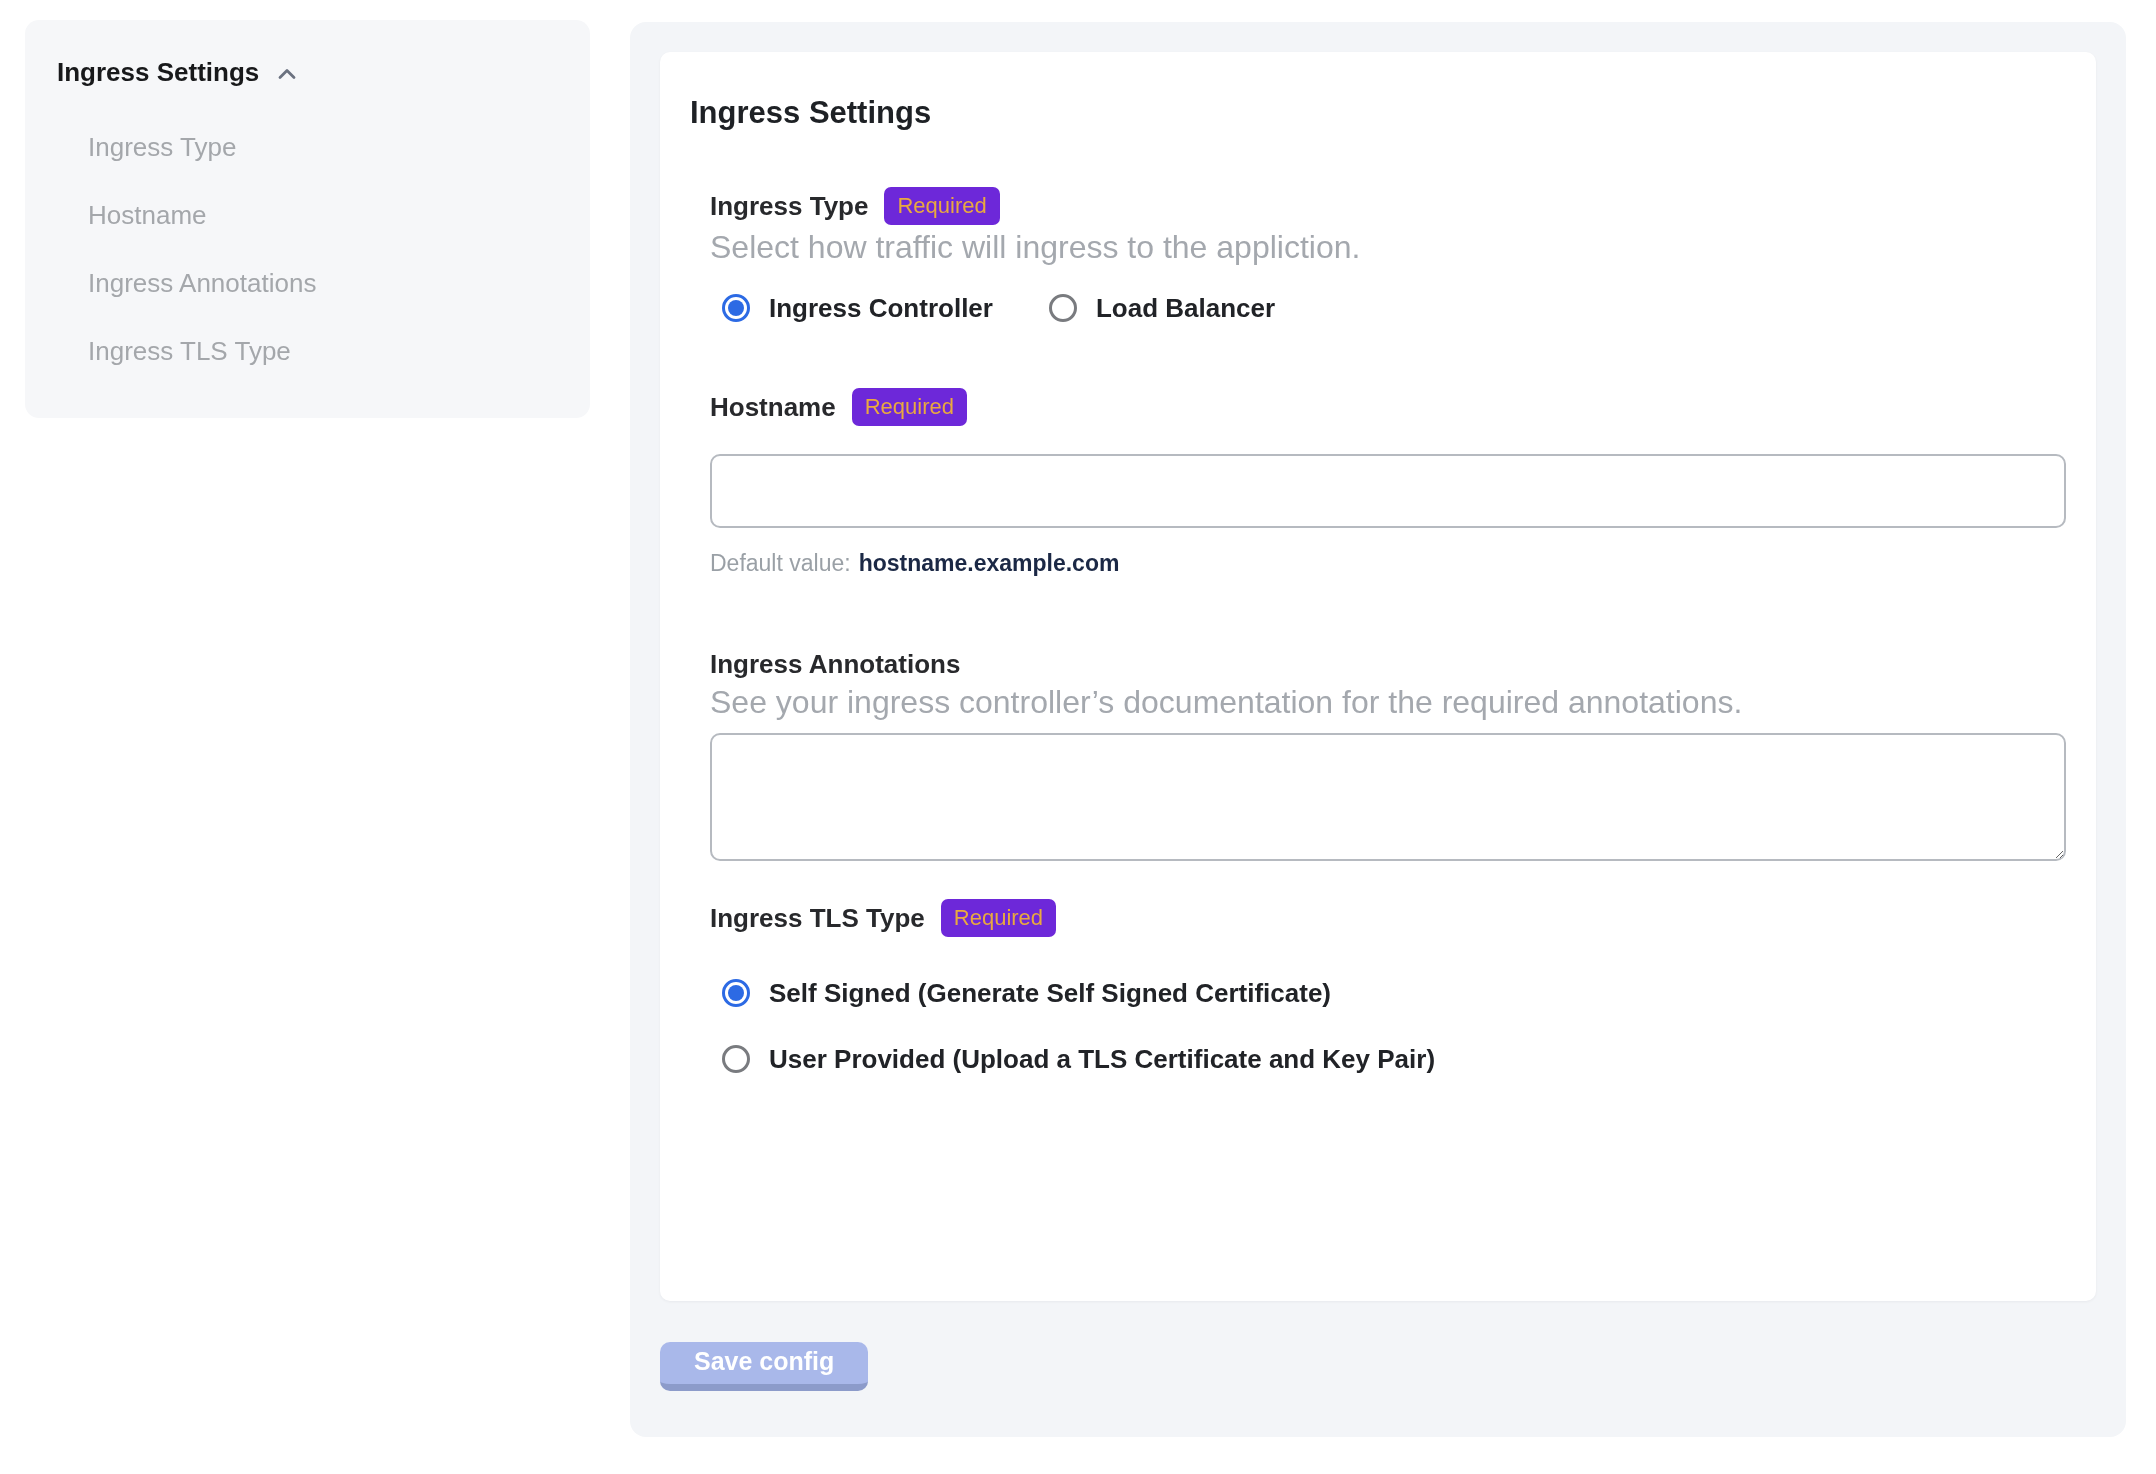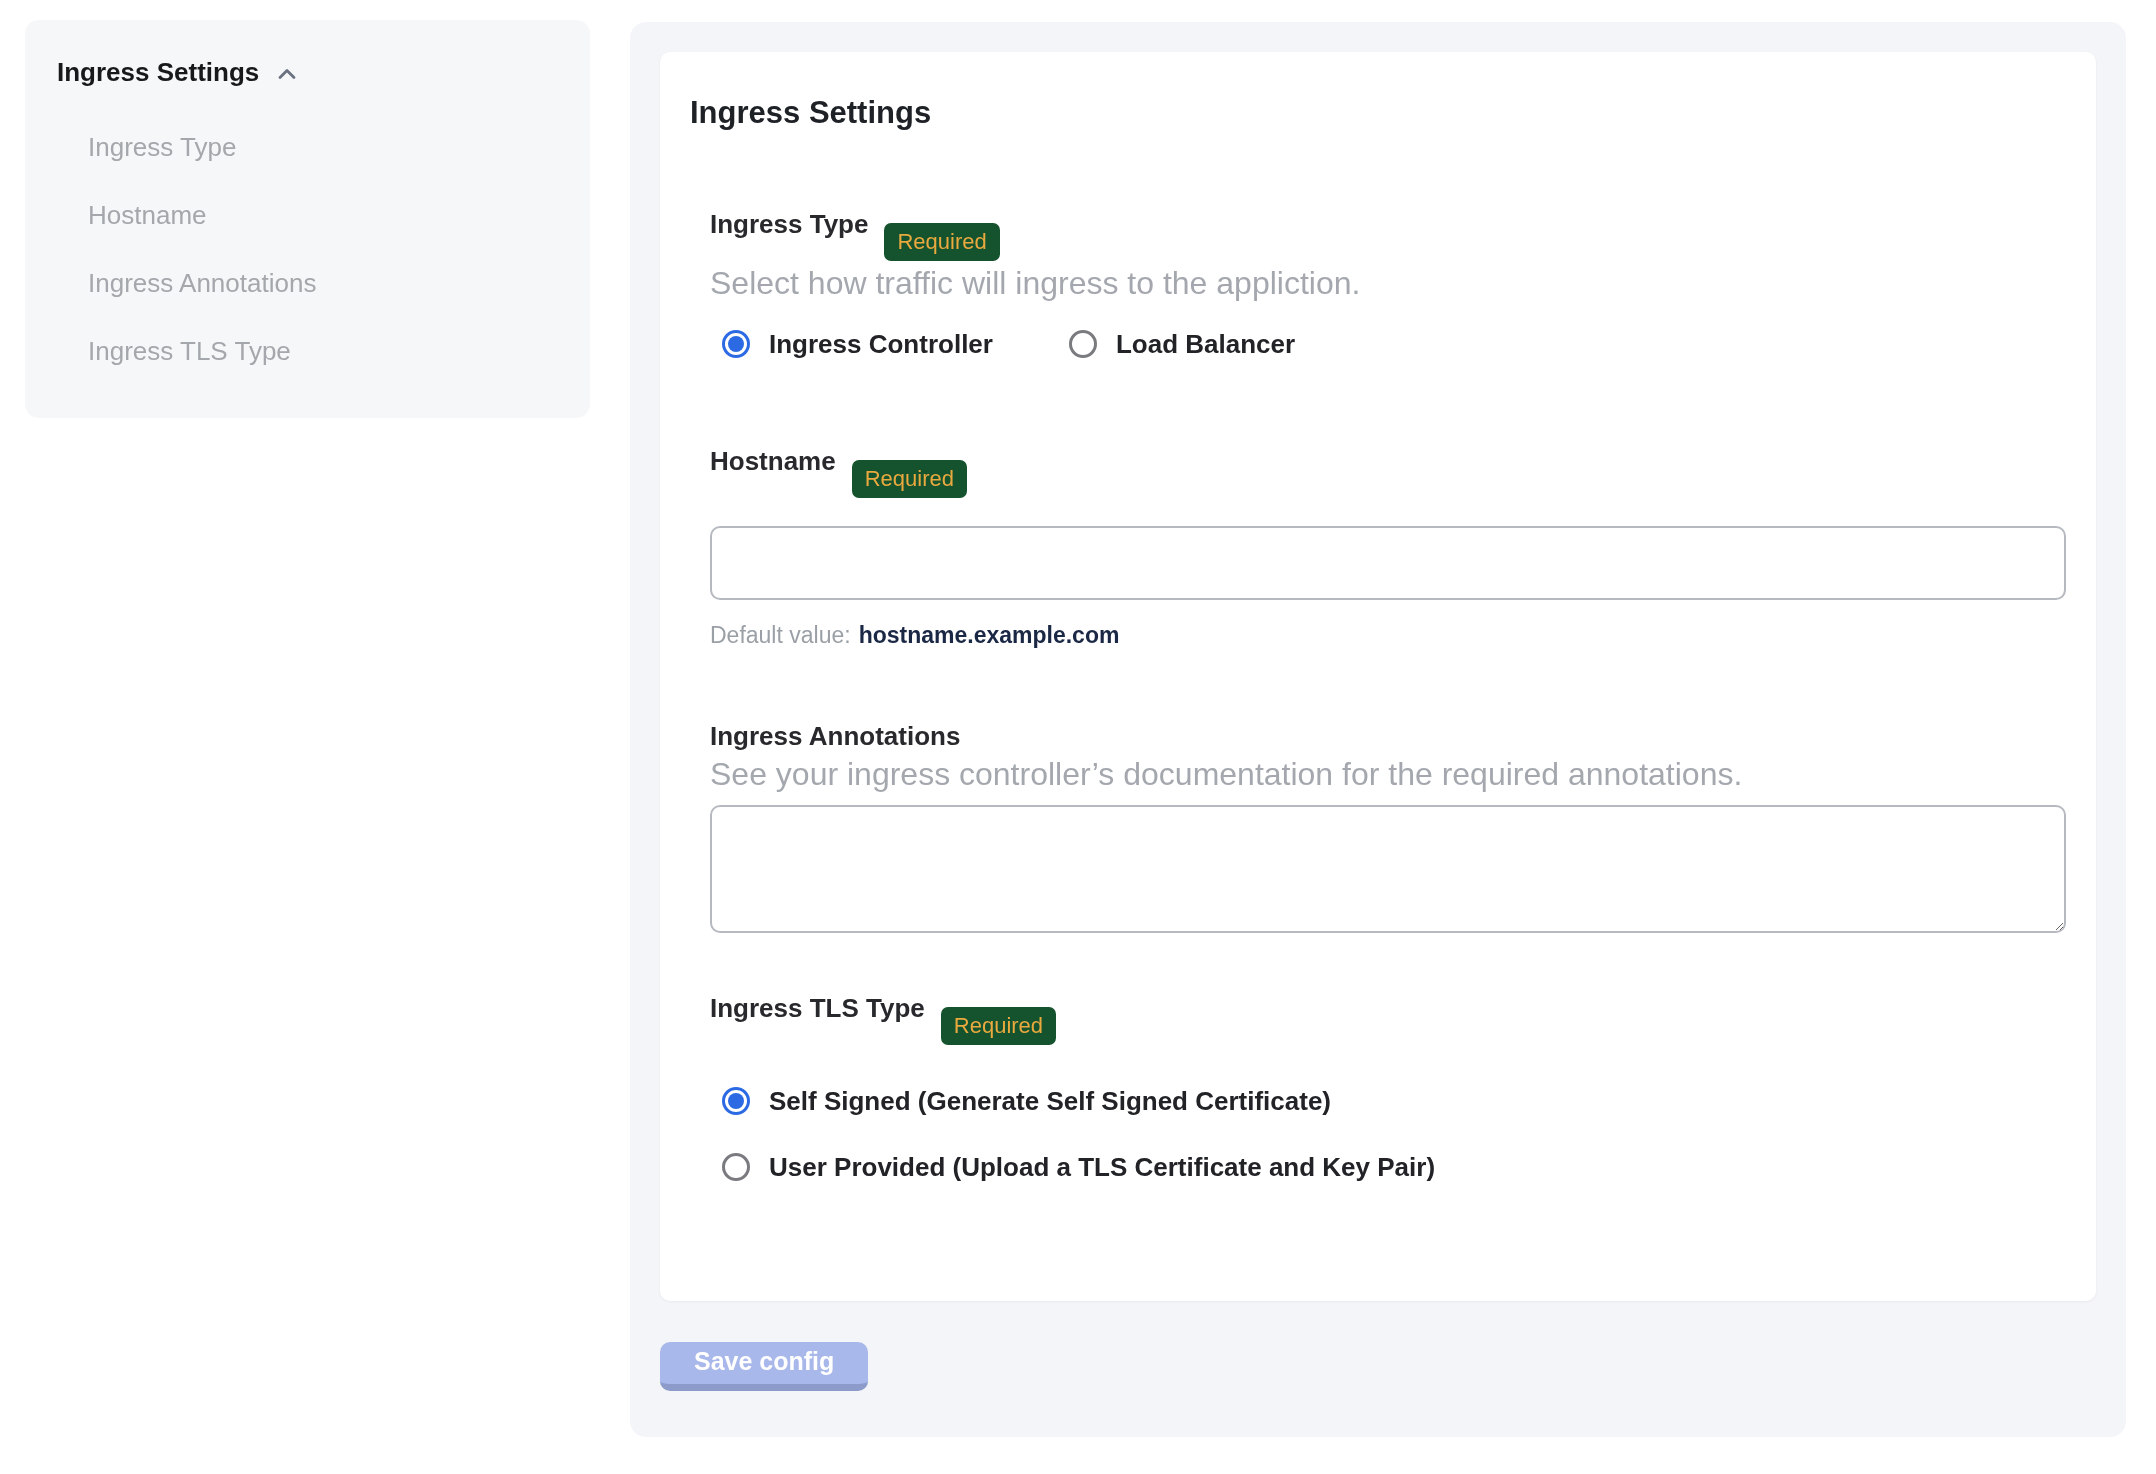--- a/index.html
+++ b/index.html
@@ -52,31 +52,30 @@
   .sections { margin-left: 20px; }
   .section { margin-top: 0; }
   .sec-ingress-type { margin-top: 56px; }
   .sec-hostname { margin-top: 64px; }
   .sec-annotations { margin-top: 70px; }
   .sec-tls { margin-top: 38px; }
 
   .label-row { display: flex; align-items: center; gap: 16px; }
   .section-label { font-size: 26px; font-weight: 600; color: #28292c; line-height: 32px; }
   .badge {
-    background: #14532d; color: #e9a93f;
+    background: #6d28d9; color: #e9a93f;
     font-size: 22px; line-height: 26px;
     padding: 6px 13px; border-radius: 7px;
     white-space: nowrap;
-    margin-top: 36px;
   }
   .desc { margin: 7px 0 0; font-size: 32px; color: #a4a8ae; line-height: 30px; }
 
   .radio-row {
     margin-top: 30px; padding-left: 12px;
-    display: flex; align-items: center; column-gap: 76px;
+    display: flex; align-items: center; column-gap: 56px;
   }
   .radio-stack { padding-left: 12px; text-align: center; }
   .radio-stack .radio-group { margin-top: 40px; }
   .radio-stack .radio-group + .radio-group { margin-top: 34px; }
   .radio-group { display: flex; align-items: center; gap: 19px; cursor: pointer; width: max-content; }
   .radio {
     width: 28px; height: 28px; flex-shrink: 0;
     border: 3px solid #797b7f; border-radius: 50%;
     background: #ffffff; position: relative;
   }

